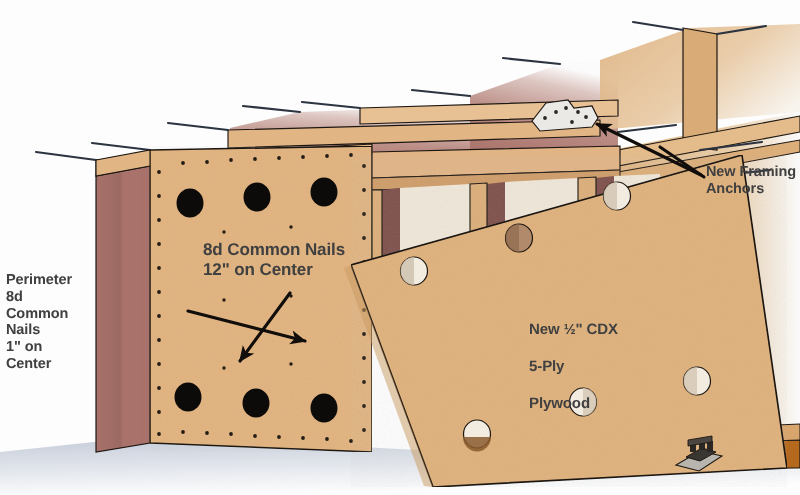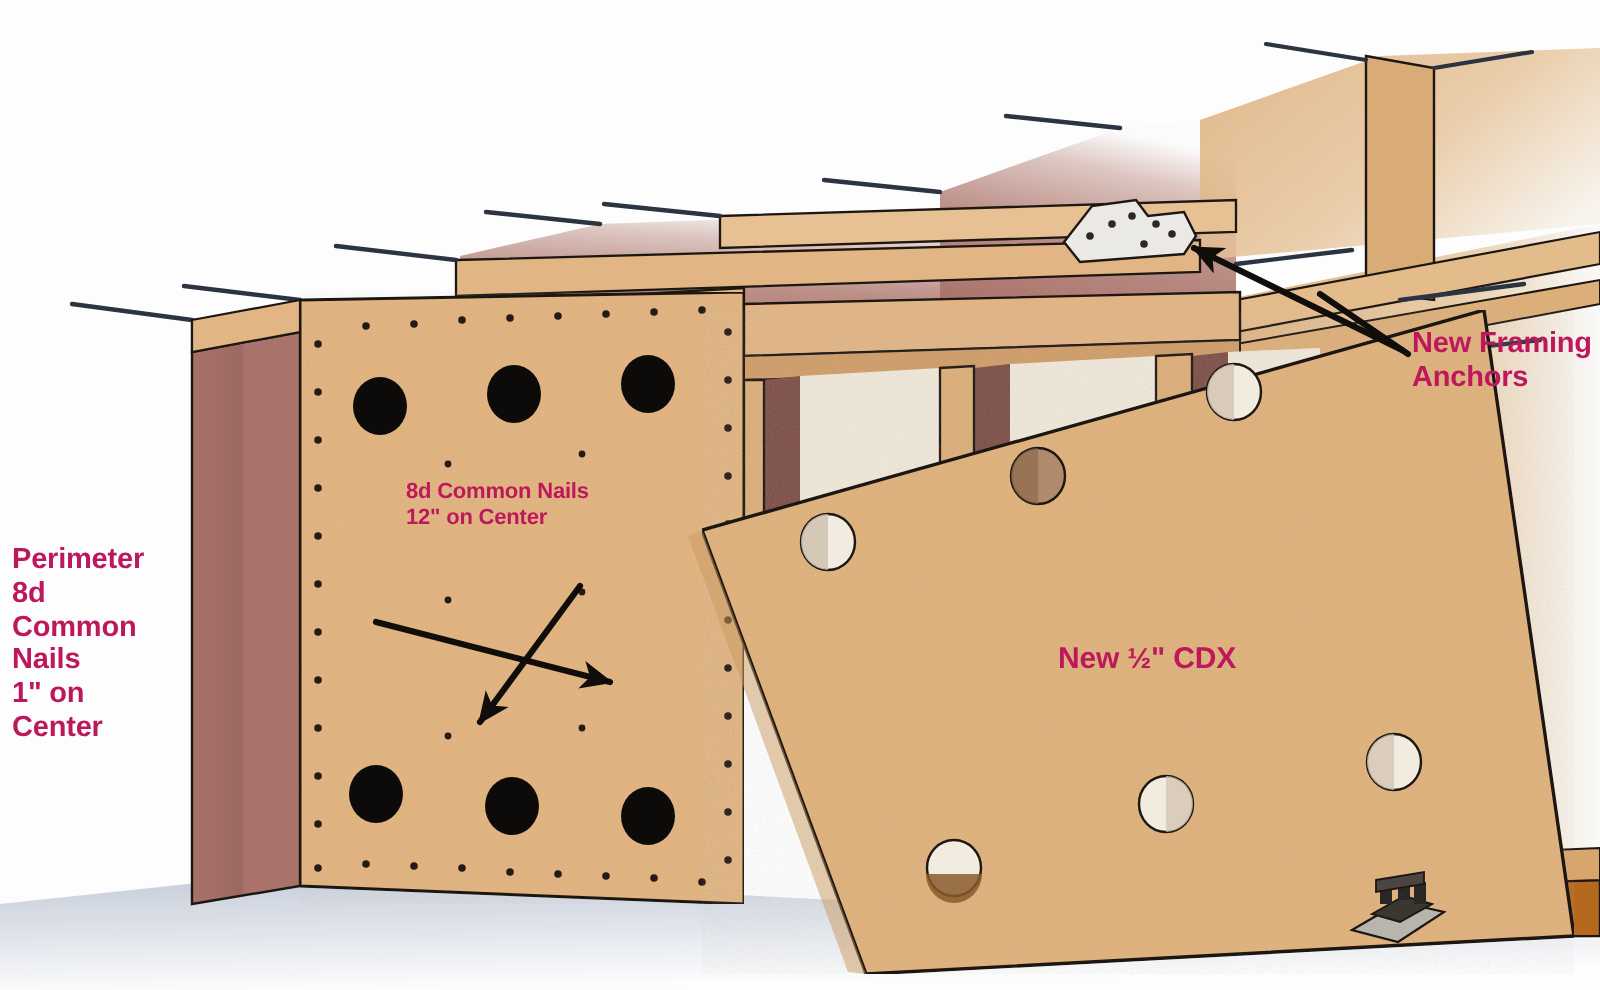--- a/index.html
+++ b/index.html
@@ -13,28 +13,28 @@
     background:#fdfdfd;
     user-select:none;
   }
   #art{position:absolute;inset:0;width:800px;height:495px;display:block;}
 
   
   .callout{
     position:absolute;
     font-family:"Liberation Sans",sans-serif;
     font-weight:bold;
-    color:#be185d;
+    color:#404040;
     line-height:1.16;
     white-space:pre-line;
     letter-spacing:-0.1px;
     text-rendering:geometricPrecision;
   }
   #lbl-perimeter{left:6px;  top:272px; font-size:14.5px;}
-  #lbl-field    {left:203px;top:240px; font-size:11px; line-height:1.2;}
+  #lbl-field    {left:203px;top:240px; font-size:17px; line-height:1.2;}
   #lbl-plywood  {left:529px;top:303px; font-size:15px; line-height:1.22;}
   #lbl-anchors  {left:706px;top:164px; font-size:14.5px;line-height:1.2;}
 
   .frac{font-size:0.96em;}
 
   
   #ghost{
     position:absolute;left:14px;top:16px;width:212px;height:62px;
     opacity:.5;
   }
@@ -333,18 +333,20 @@
 Common
 Nails
 1" on
 Center</div>
 
   <div class="callout" id="lbl-field">8d Common Nails
 12" on Center</div>
 
   <div class="callout" id="lbl-plywood">
     <div><span>New </span><span class="frac">½</span><span>" CDX</span></div>
+    <div>5-Ply</div>
+    <div>Plywood</div>
   </div>
 
   <div class="callout" id="lbl-anchors">New Framing
 Anchors</div>
 
 </div>
 
 </body></html>

